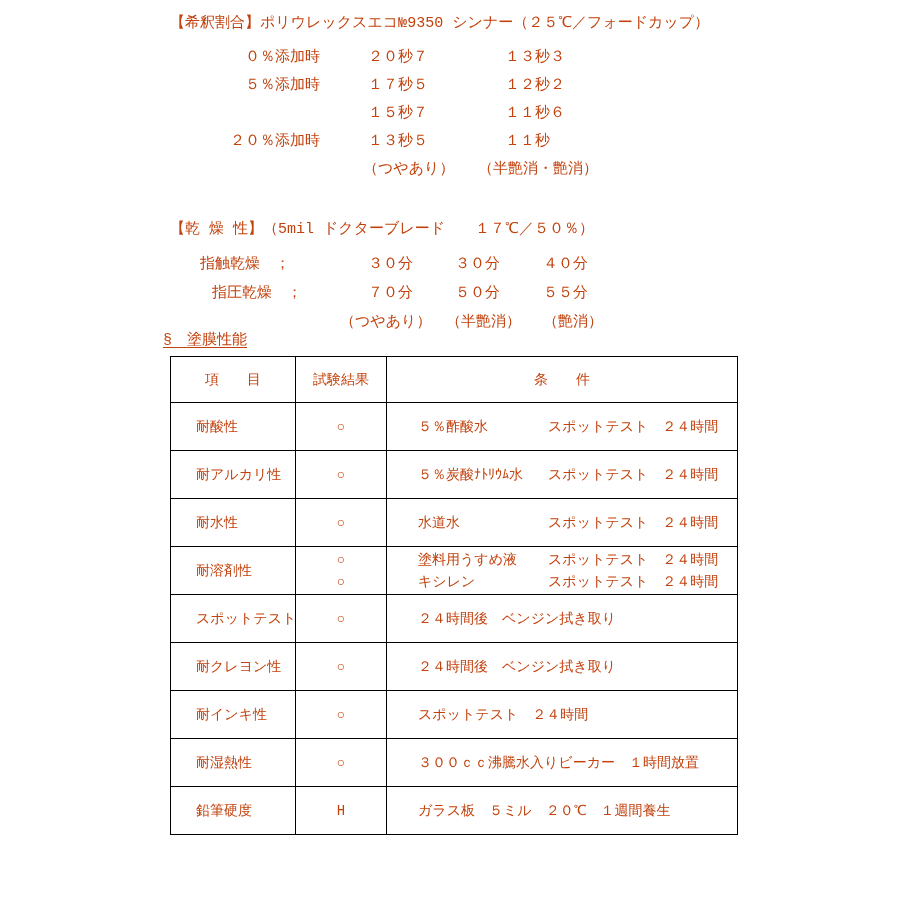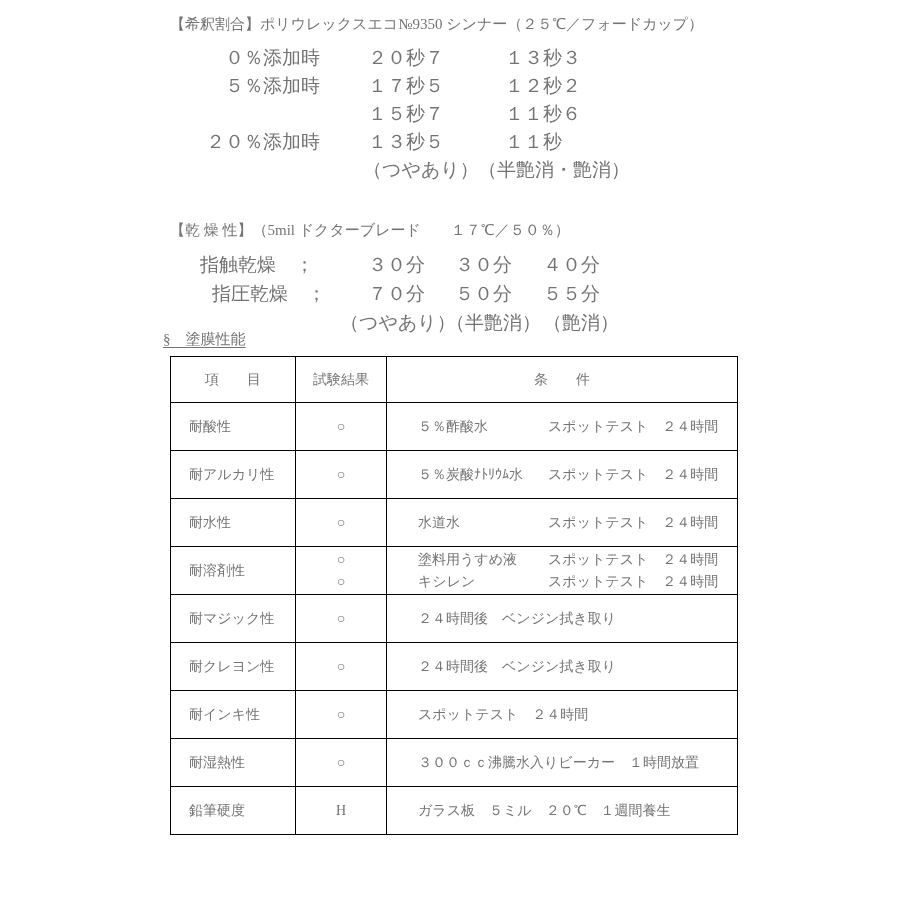--- a/index.html
+++ b/index.html
@@ -1,39 +1,39 @@
 <!DOCTYPE html>
 <html><head>
 <meta charset="utf-8">
 <style>
   * { margin:0; padding:0; box-sizing:border-box; }
   html,body { background:#ffffff; }
   .page {
     position:relative; width:900px; height:900px; background:#ffffff;
-    color:#737373; font-family:Liberation Serif, serif;
+    color:#c2410c; font-family:Liberation Mono, monospace;
     overflow:hidden;
   }
   .abs { position:absolute; }
   .line15 { font-size:15px; line-height:20px; white-space:nowrap; }
-  .rel-row { position:relative; height:28px; font-size:19px; }
+  .rel-row { position:relative; height:28px; font-size:15px; }
   .dr-row { height:29px; }
   .pos { position:absolute; top:0; line-height:28px; white-space:nowrap; }
   .dr-row .pos { line-height:29px; }
   .dl-label { left:0; width:150px; text-align:right; }
   .heading-underline { font-size:15px; text-decoration:underline; text-underline-offset:3px; white-space:nowrap; }
 
   table.perf { border-collapse:collapse; table-layout:fixed; width:567px; }
   .perf col.c-item { width:125px; }
   .perf col.c-result { width:91px; }
   .perf col.c-cond { width:351px; }
   .perf th, .perf td { border:1px solid #000000; font-size:14px; font-weight:normal; vertical-align:middle; }
   .perf thead tr { height:46px; }
   .perf tbody tr { height:48px; }
   .perf th { text-align:center; }
-  td.item { padding-left:18px; white-space:nowrap; }
+  td.item { padding-left:25px; white-space:nowrap; }
   td.result { text-align:center; }
   td.cond { padding-left:31px; white-space:nowrap; }
   span.cfix { display:inline-block; width:130px; }
   .condline, .resline { line-height:22px; }
 </style>
 </head>
 <body>
 
 <div class="page">
 
@@ -125,21 +125,21 @@
         <td class="result">
           <div class="resline">○</div>
           <div class="resline">○</div>
         </td>
         <td class="cond">
           <div class="condline"><span class="cfix">塗料用うすめ液</span><span>スポットテスト　２４時間</span></div>
           <div class="condline"><span class="cfix">キシレン</span><span>スポットテスト　２４時間</span></div>
         </td>
       </tr>
       <tr>
-        <td class="item">耐マジック性</td>
+        <td class="item">スポットテスト</td>
         <td class="result">○</td>
         <td class="cond">２４時間後　ベンジン拭き取り</td>
       </tr>
       <tr>
         <td class="item">耐クレヨン性</td>
         <td class="result">○</td>
         <td class="cond">２４時間後　ベンジン拭き取り</td>
       </tr>
       <tr>
         <td class="item">耐インキ性</td>

